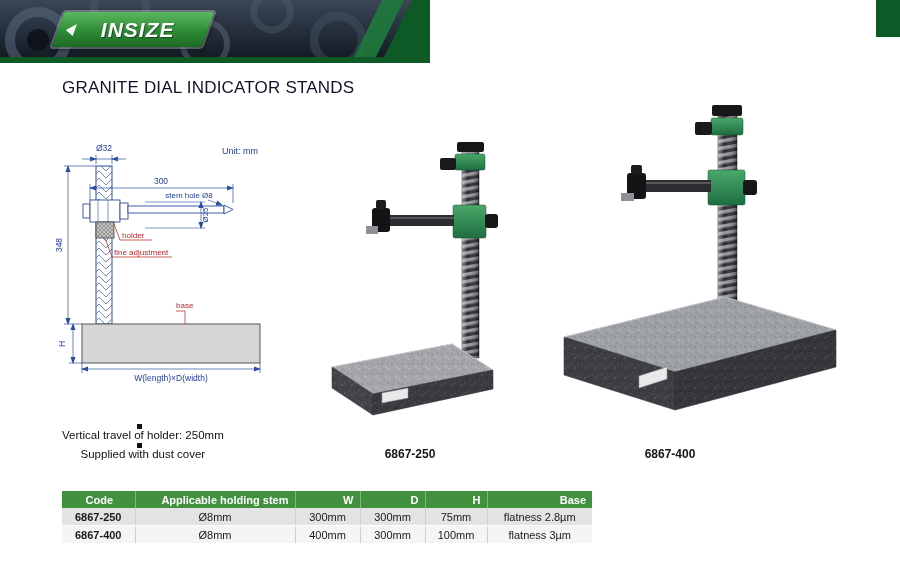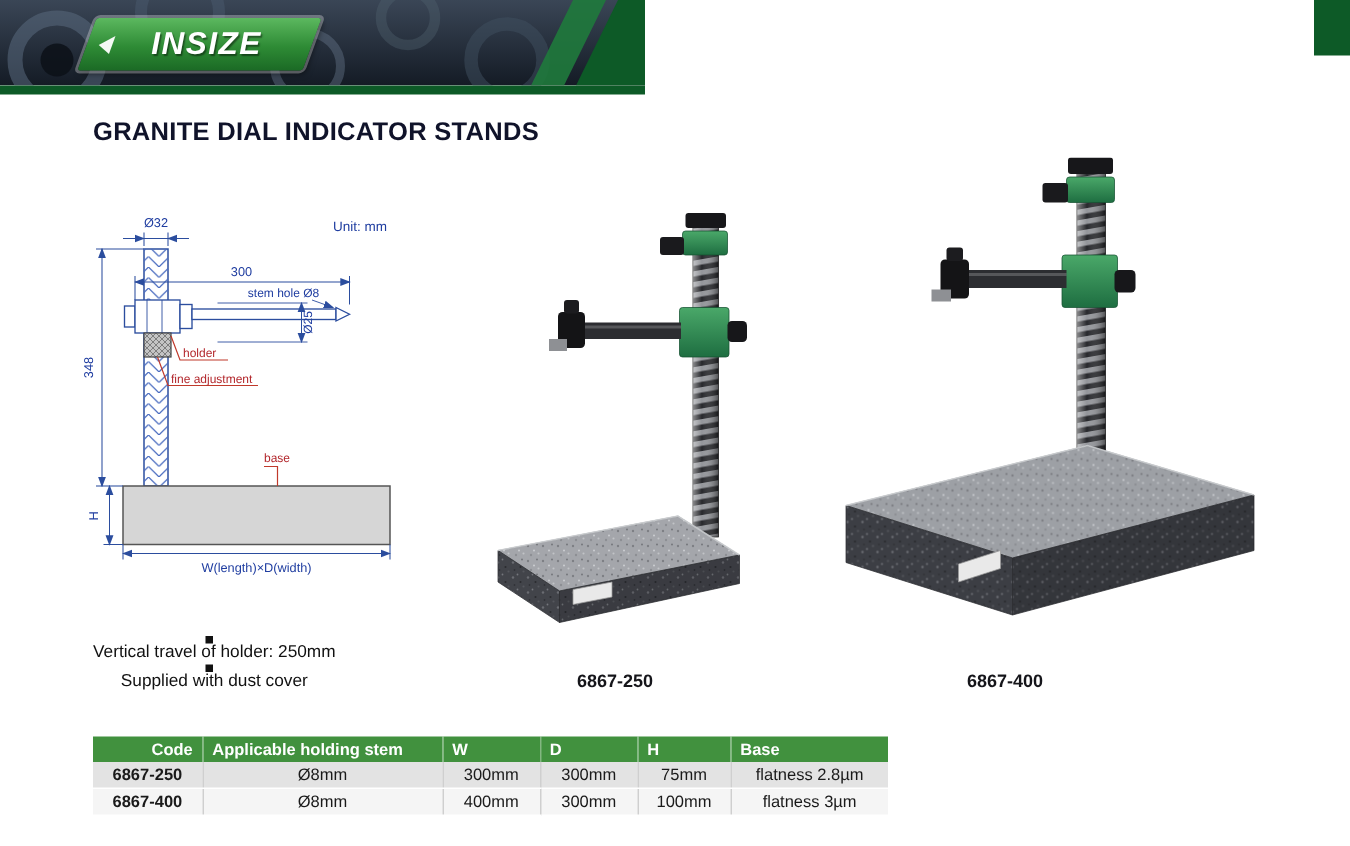--- a/index.html
+++ b/index.html
@@ -16,39 +16,39 @@
                box-shadow:0 0 0 2px rgba(255,255,255,.3),2px 2px 4px rgba(0,0,0,.55);
                display:flex;align-items:center;justify-content:center;}
   .insize-logo .txt{transform:skewX(20deg);color:#fff;font-style:italic;font-weight:bold;
                     font-size:21px;letter-spacing:1px;text-shadow:1px 1px 1px rgba(0,0,0,.45);
                     margin-left:10px;}
   .logo-arrow{position:absolute;left:8px;top:50%;margin-top:-6px;width:0;height:0;
               border-right:9px solid #fff;border-top:6px solid transparent;border-bottom:6px solid transparent;
               opacity:.95;}
 
   
-  .title{position:absolute;left:62px;top:78px;font-size:17px;font-weight:bold;color:#10132a;letter-spacing:.2px;text-align:right;}
+  .title{position:absolute;left:62px;top:78px;font-size:17px;font-weight:normal;color:#10132a;letter-spacing:.2px;text-align:right;}
 
   
   .diagram{position:absolute;left:50px;top:136px;width:250px;height:260px;}
   .photo1{position:absolute;left:320px;top:142px;width:180px;height:300px;}
   .photo2{position:absolute;left:553px;top:105px;width:295px;height:330px;}
   .pcode{position:absolute;top:447px;font-weight:bold;font-size:12px;color:#15151a;width:160px;text-align:center;}
   #pcode1{left:330px;} #pcode2{left:590px;}
 
   
   .features{position:absolute;left:62px;top:424px;}
   .feature{display:flex;align-items:center;font-size:11.5px;color:#111;line-height:13px;margin-bottom:1px;flex-direction:column;}
   .sq{width:5px;height:5px;background:#111;margin-right:7px;flex:none;}
 
   
   table.spec{position:absolute;left:62px;top:491px;border-collapse:collapse;font-size:11px;color:#1a1a1a;table-layout:fixed;}
   table.spec th{background:#41913e;color:#fff;font-weight:bold;height:17px;padding:0 6px;
-                border-right:1px solid rgba(255,255,255,.35);text-align:left;}
-  table.spec th.al{text-align:right;padding-left:8px;}
+                border-right:1px solid rgba(255,255,255,.35);text-align:right;}
+  table.spec th.al{text-align:center;padding-left:8px;}
   table.spec td{height:17px;padding:0 6px;border-right:1px solid #cfcfcf;border-bottom:1px solid #fff;text-align:center;}
   table.spec th:last-child,table.spec td:last-child{border-right:none;}
   table.spec tr.r0 td{background:#e3e3e3;}
   table.spec tr.r1 td{background:#f5f5f5;}
   td.code{font-weight:bold;text-align:left;padding-left:8px;}
   td.al{text-align:left;}
 </style>
 </head>
 <body>
 

